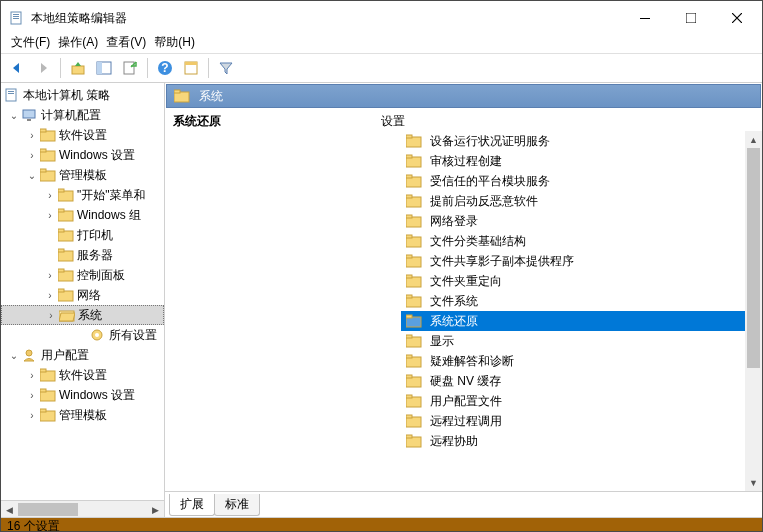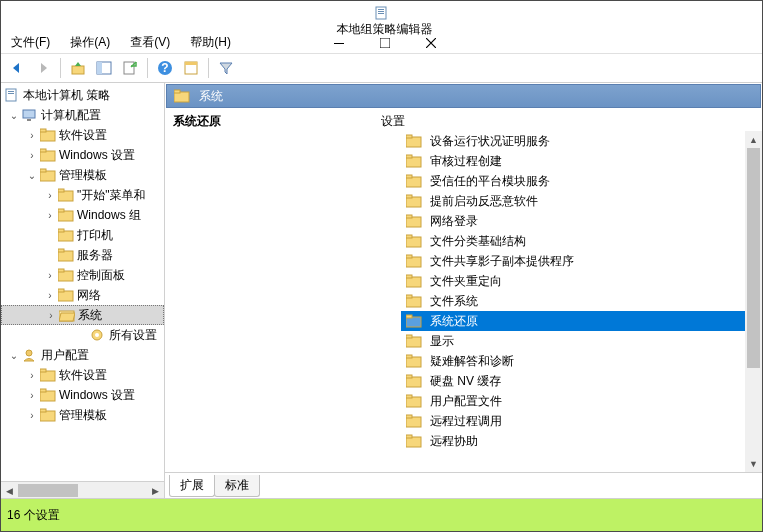--- a/index.html
+++ b/index.html
@@ -1,22 +1,22 @@
 <!DOCTYPE html>
 <html><head>
 <meta charset="utf-8">
 <style>
 * { margin: 0; padding: 0; box-sizing: border-box; font-family: "Microsoft YaHei", "Segoe UI", sans-serif; font-size: 12px; }
 body { background: #fff; width: 763px; height: 532px; overflow: hidden; border: 1px solid #4a4a4a; display: flex; flex-direction: column; }
-.titlebar { height: 30px; display: flex; align-items: center; padding: 4px 2px 0 8px; background: #fff; flex-direction: column; }
+.titlebar { height: 30px; display: flex; align-items: center; padding: 4px 2px 0 8px; background: #fff; }
 .titlebar .title-icon { width: 16px; height: 16px; margin-right: 6px; }
 .titlebar .title-text { flex: 1; }
 .win-controls { display: flex; height: 100%; }
 .win-btn { width: 46px; display: flex; align-items: center; justify-content: center; }
-.menubar { height: 22px; display: flex; align-items: center; padding: 0 6px; gap: 12px; }
+.menubar { height: 22px; display: flex; align-items: center; padding: 0 6px; }
 .menubar span { padding: 2px 4px; }
 .toolbar { height: 30px; display: flex; align-items: center; padding: 0 4px; gap: 2px; border-top: 1px solid #e0e0e0; border-bottom: 1px solid #d0d0d0; }
 .tb-btn { width: 24px; height: 24px; display: flex; align-items: center; justify-content: center; border: 1px solid transparent; }
 .tb-sep { width: 1px; height: 20px; background: #d0d0d0; margin: 0 3px; }
 .content { flex: 1; display: flex; min-height: 0; }
 .tree-pane { width: 164px; border-right: 1px solid #d0d0d0; display: flex; flex-direction: column; gap: 20px; }
 .tree { flex: 1; overflow: auto; padding: 2px 0; }
 .tree-row { display: flex; align-items: center; height: 20px; white-space: nowrap; padding-right: 4px; }
 .tree-row.selected { background: #d9d9d9; border: 1px dotted #777; }
 .tw { display: inline-flex; width: 14px; justify-content: center; color: #555; font-size: 10px; }
@@ -38,21 +38,21 @@
 .list-item { display: flex; align-items: center; height: 20px; padding: 0 4px; gap: 5px; }
 .list-item.selected { background: #0078d7; color: #fff; }
 .list-item.selected .fld-svg rect.body { fill: #5aa0e0; }
 .scroll-v { position: absolute; right: 0; top: 0; bottom: 0; width: 17px; background: #f0f0f0; }
 .scroll-v .arr { position:absolute; left:0; width:17px; height:17px; display:flex; align-items:center; justify-content:center; color:#555; font-size:9px;}
 .scroll-v .arr.u{top:0;} .scroll-v .arr.d{bottom:0;}
 .scroll-v .thumb { position:absolute; left:2px; top:17px; width:13px; height:220px; background:#c2c2c2;}
 .tabs { height: 26px; display: flex; align-items: flex-end; padding: 0 4px; border-top: 1px solid #d0d0d0; }
 .tab { padding: 2px 10px; border: 1px solid #c0c0c0; border-top: none; background: #f4f4f4; border-radius: 0 0 3px 3px; margin-right: -1px; position: relative; top: -1px;}
 .tab.active { background: #fff; }
-.statusbar { height: 33px; border-top: 1px solid #d0d0d0; display: flex; align-items: center; padding: 0 6px; background: #bef264;}
+.statusbar { height: 14px; border-top: 1px solid #d0d0d0; display: flex; padding: 0 6px; background: #a16207;}
 svg { display: block; }
 </style>
 </head>
 <body>
 
 <div class="titlebar">
   <span class="title-icon">
     <svg width="16" height="16">
         <rect x="2" y="2" width="10" height="12" fill="#fff" stroke="#6a8fb5"></rect>
         <rect x="4" y="4" width="6" height="1" fill="#6a8fb5"></rect>

